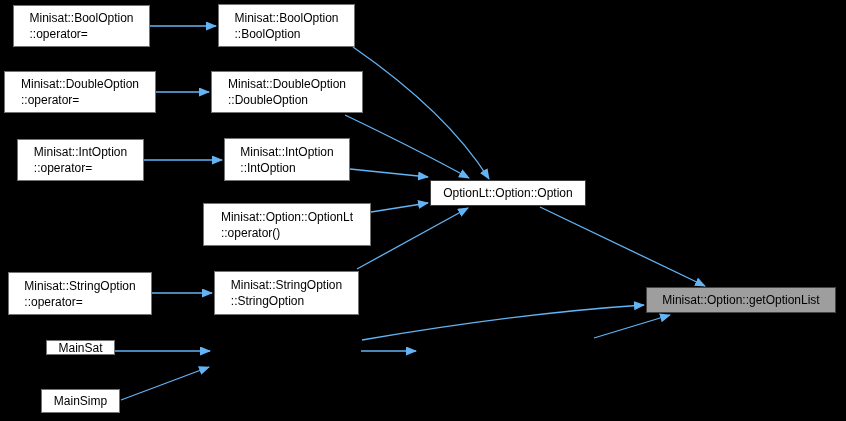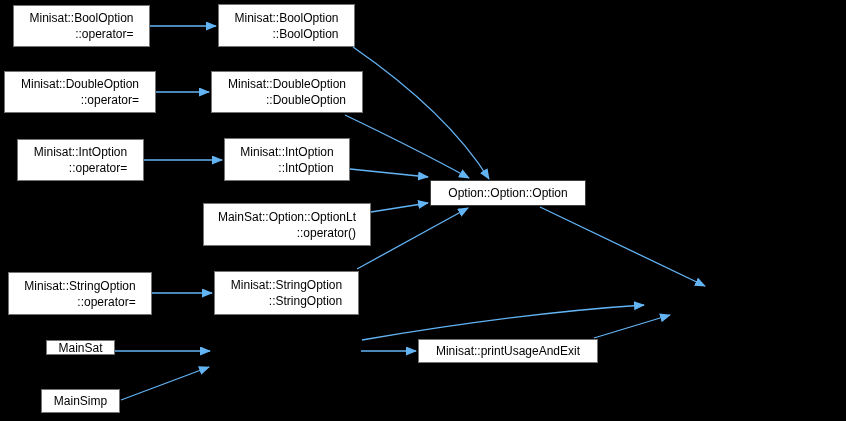--- a/index.html
+++ b/index.html
@@ -18,21 +18,21 @@
     overflow:hidden;font-family:"Liberation Sans","DejaVu Sans",sans-serif;
   }
   .edge-layer{position:absolute;left:0;top:0;width:846px;height:421px;}
   .edge{stroke:var(--arrow);stroke-width:1.3;fill:none;}
   .arrowhead{fill:var(--arrow);}
   .node{
     position:absolute;box-sizing:border-box;
     background:var(--node_fill);border:1px solid var(--node_border);
     color:var(--node_text);font-size:12px;line-height:16px;
     display:flex;align-items:center;justify-content:center;
-    text-align:right;white-space:pre-line;cursor:pointer;
+    text-align:left;white-space:pre-line;cursor:pointer;
   }
   .node.center{border-color:var(--center_border);}
   .node.focus{background:var(--focus_fill);border-color:var(--focus_border);}
 </style>
 </head>
 <body>
 
 <div class="canvas">
 
   <svg class="edge-layer" width="846" height="421" viewBox="0 0 846 421" xmlns="http://www.w3.org/2000/svg">
@@ -69,32 +69,32 @@
 
   <div class="node" style="left:211px;top:71px;width:152px;height:42px">Minisat::DoubleOption
 ::DoubleOption</div>
 
   <div class="node" style="left:17px;top:139px;width:127px;height:42px">Minisat::IntOption
 ::operator=</div>
 
   <div class="node" style="left:224px;top:138px;width:126px;height:43px">Minisat::IntOption
 ::IntOption</div>
 
-  <div class="node" style="left:203px;top:203px;width:168px;height:43px">MainSat::Option::OptionLt
+  <div class="node" style="left:203px;top:203px;width:168px;height:43px">Minisat::Option::OptionLt
 ::operator()</div>
 
   <div class="node" style="left:8px;top:272px;width:144px;height:43px">Minisat::StringOption
 ::operator=</div>
 
   <div class="node" style="left:214px;top:271px;width:145px;height:44px">Minisat::StringOption
 ::StringOption</div>
 
   <div class="node" style="left:46px;top:340px;width:69px;height:15px">MainSat</div>
 
 
   <div class="node" style="left:41px;top:389px;width:79px;height:24px">MainSimp</div>
 
-  <div class="node center" style="left:430px;top:180px;width:156px;height:26px">Option::Option::Option</div>
+  <div class="node center" style="left:430px;top:180px;width:156px;height:26px">OptionLt::Option::Option</div>
 
+  <div class="node focus" style="left:646px;top:287px;width:190px;height:26px">Minisat::Option::getOptionList</div>
 
-  <div class="node" style="left:418px;top:339px;width:180px;height:24px">Minisat::printUsageAndExit</div>
 
 </div>
 
 </body></html>

